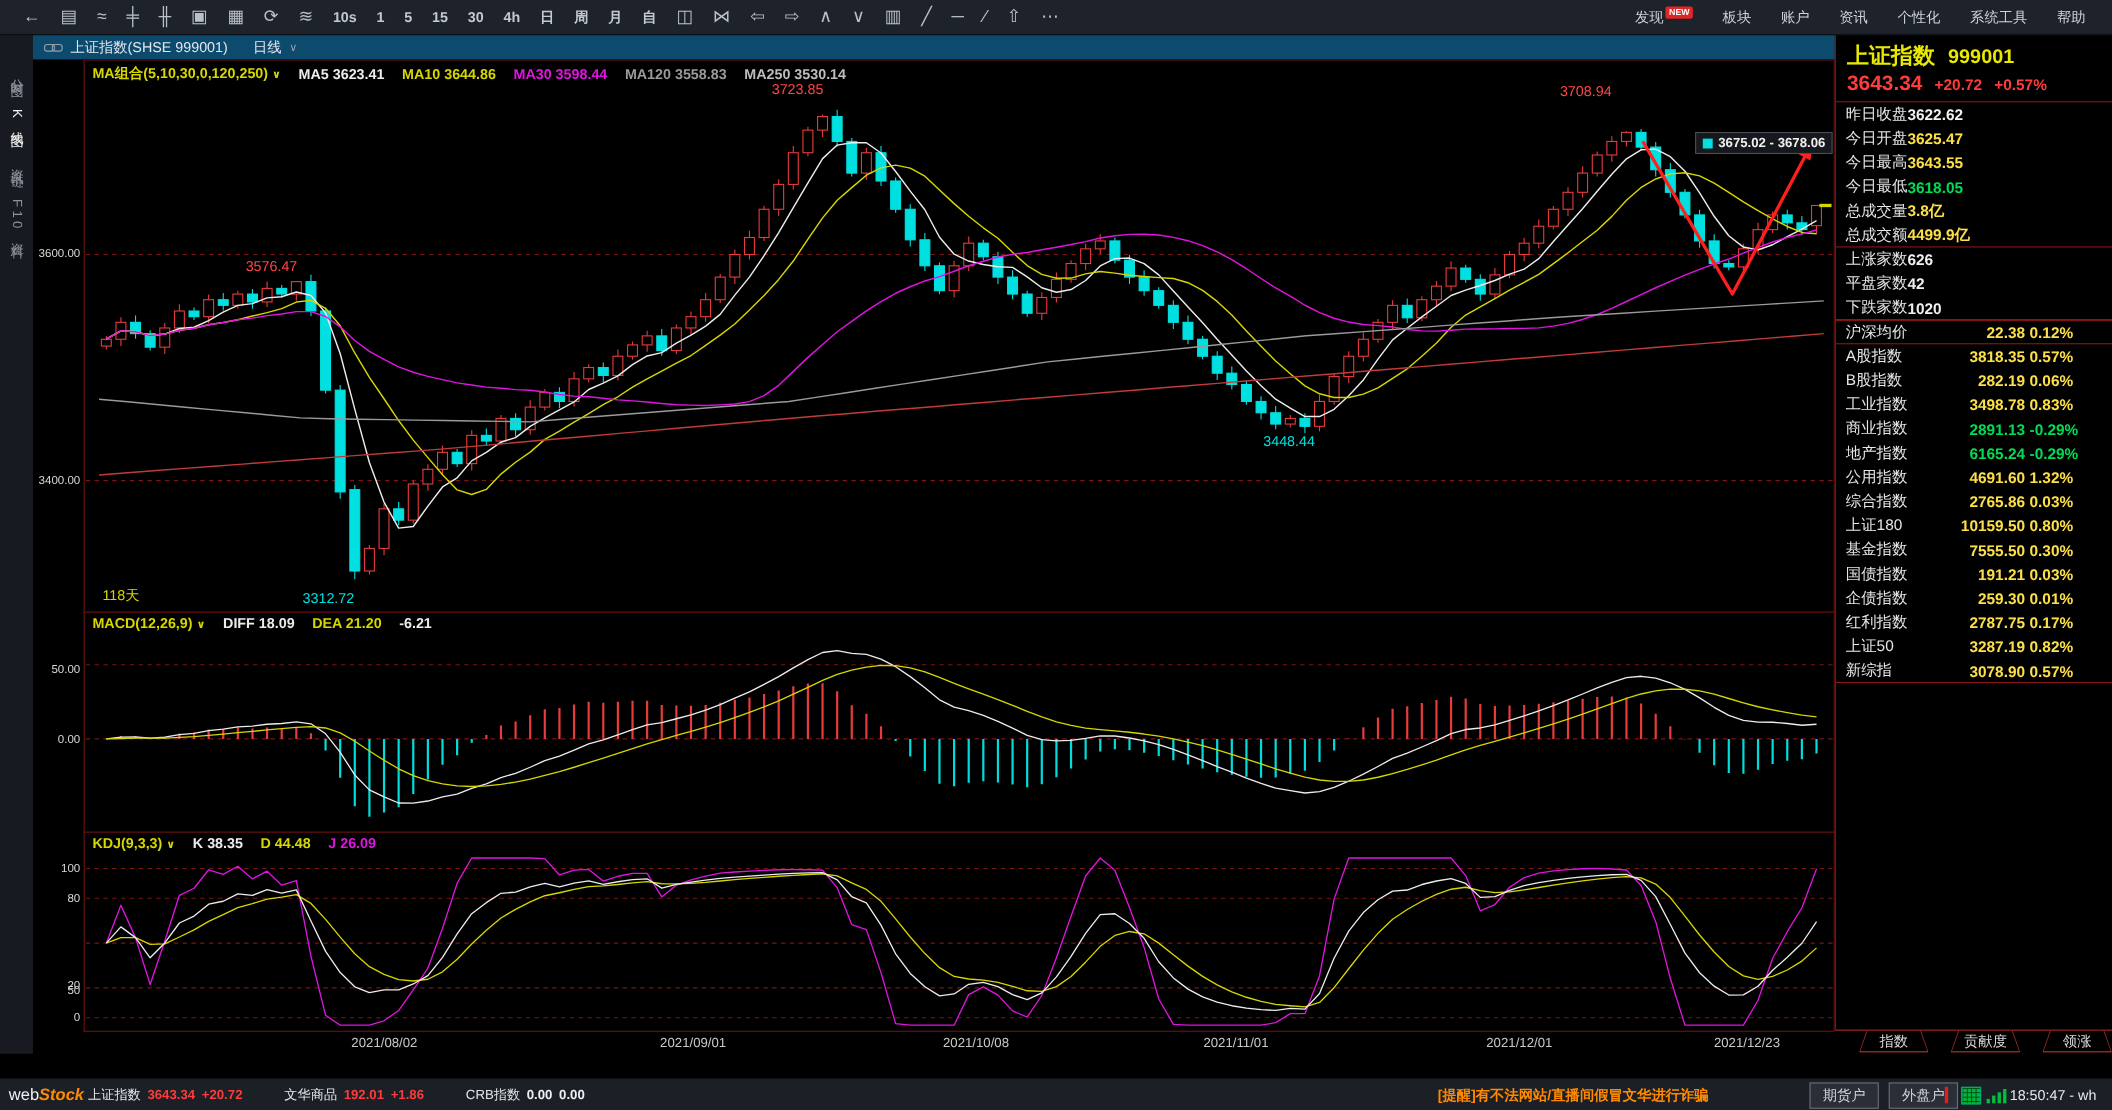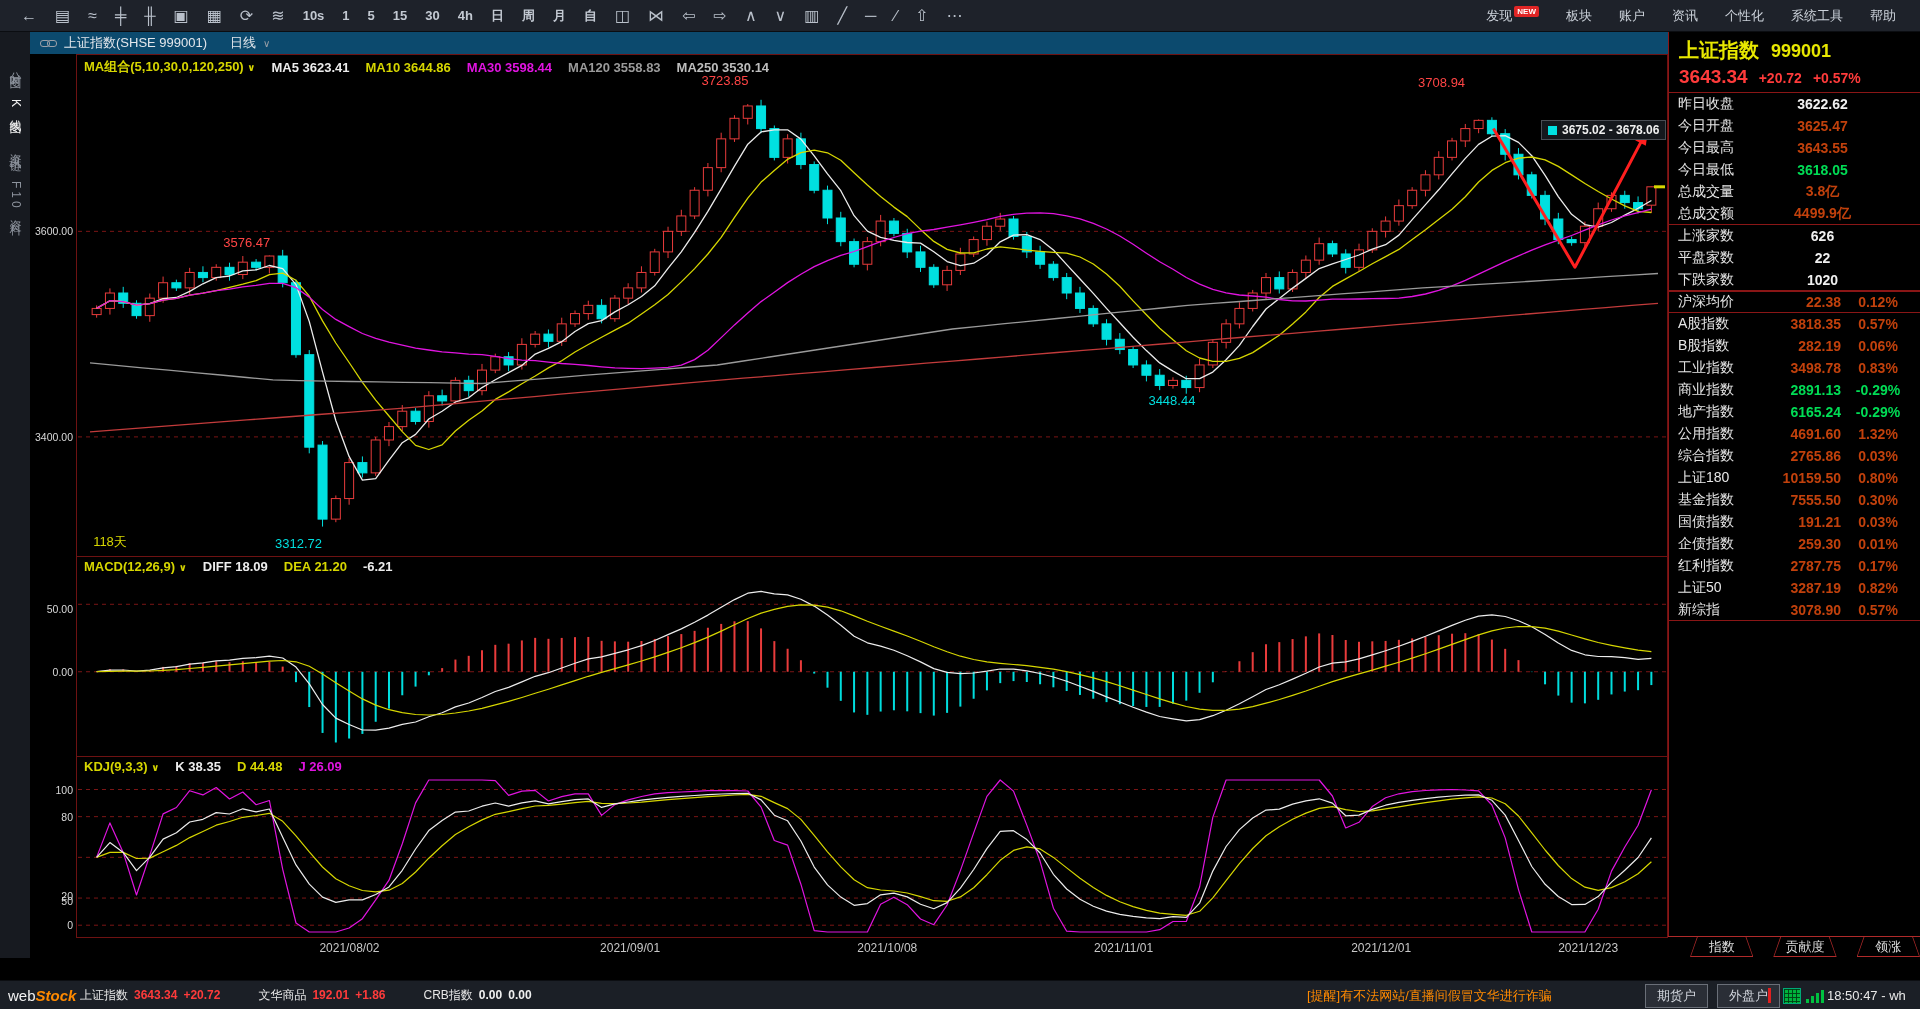--- a/index.html
+++ b/index.html
@@ -49,24 +49,24 @@
   .panel{position:absolute;left:1668px;top:32px;width:252px;height:904px;background:#000;border-left:1px solid #8a1616;box-sizing:border-box;}
   .p-title{display:flex;align-items:baseline;gap:12px;padding:5px 10px 1px;}
   .p-name{color:#e8e800;font-size:20px;font-weight:bold;}
   .p-code{color:#e8e800;font-size:18px;font-weight:bold;}
   .p-price-row{display:flex;align-items:baseline;gap:11px;padding:1px 10px 4px;border-bottom:1px solid #8a1616;}
   .p-price{color:#ff3b3b;font-size:19px;font-weight:bold;}
   .p-chg{color:#ff3b3b;font-size:14px;font-weight:bold;}
   .q-row{display:flex;align-items:center;height:22px;padding:0 9px;font-size:14px;box-sizing:border-box;}
   .q-label{color:#e6e6e6;}
   .q-mid{flex:1;text-align:right;font-weight:bold;padding-right:4px;}
-  .q-value{width:66px;text-align:center;font-weight:bold;}
+  .q-value{width:66px;text-align:left;font-weight:bold;}
   .q-value.solo{flex:1;width:auto;}
   .sep-b{border-bottom:1px solid #8a1616;} .sep-t{border-top:1px solid #8a1616;}
-  .c-red{color:#c2410c;} .c-green{color:#00dd55;} .c-white{color:#f0f0f0;}
+  .c-red{color:#fde047;} .c-green{color:#00dd55;} .c-white{color:#f0f0f0;}
 
   
   .ptabs{position:absolute;left:1668px;top:936px;width:252px;height:22px;border-top:1px solid #b02a2a;display:flex;padding-left:22px;gap:20px;box-sizing:border-box;background:#000;}
   .ptab{position:relative;width:72px;height:20px;cursor:pointer;}
   .ptab .shape{position:absolute;left:0;top:0;width:100%;height:100%;background:#b02a2a;clip-path:polygon(11% 0,89% 0,100% 100%,0 100%);}
   .ptab .inner{position:absolute;left:1px;top:0px;right:1px;bottom:1px;background:#000;clip-path:polygon(11% 0,89% 0,100% 100%,0 100%);display:flex;align-items:center;justify-content:center;color:#dcdcdc;font-size:13px;}
 
   
   .tabbar{position:absolute;left:0;top:958px;width:1920px;height:22px;background:#23272e;border-top:1px solid #14171c;}
   .mytab{position:absolute;left:25px;top:3px;color:#ff8a00;font-size:12px;padding:0 3px 2px;border-bottom:2px solid #ff8a00;cursor:pointer;}
@@ -79,21 +79,21 @@
   .hp::before{left:-2px;} .hp::after{right:-2px;}
 
   
   .statusbar{position:absolute;left:0;top:980px;width:1920px;height:29px;background:#1b1f26;border-top:1px solid #0c0e12;font-size:12px;}
   .sb{position:absolute;top:0;height:29px;display:flex;align-items:center;white-space:nowrap;}
   .logo-web{color:#f2f2f2;font-size:15px;font-weight:normal;}
   .logo-stock{color:#ff8a00;font-size:15px;font-weight:bold;font-style:italic;}
   .tk-name{color:#e6e6e6;margin-right:6px;}
   .tk-val{font-weight:bold;margin-right:6px;}
   .tk-chg{font-weight:bold;}
-  .alert{color:#ff8a00;font-size:13px;font-weight:normal;}
+  .alert{color:#ff8a00;font-size:13px;font-weight:bold;}
   .sb-btn{border:1px solid #6a6f78;background:#2a2e36;color:#cfd3da;font-size:13px;padding:2px 11px;margin-right:9px;cursor:pointer;}
   .redpipe{width:3px;height:15px;background:#e02020;display:inline-block;}
   .gridicon{width:16px;height:14px;background-color:#00b43c;background-image:linear-gradient(rgba(0,60,20,.9) 1px,transparent 1px),linear-gradient(90deg,rgba(0,60,20,.9) 1px,transparent 1px);background-size:4px 4px;border:1px solid #0a7;display:inline-block;}
   .sig{display:inline-flex;align-items:flex-end;gap:2px;height:14px;}
   .sig i{display:block;width:3px;background:#00c040;}
   .time{color:#e8e8e8;font-size:13px;}
 </style>
 </head>
 <body>
 
@@ -618,21 +618,21 @@
         <div class="q-row sep-b">
           <span class="q-label">总成交额</span>
           <span class="q-value c-red solo">4499.9亿</span>
         </div>
         <div class="q-row">
           <span class="q-label">上涨家数</span>
           <span class="q-value c-white solo">626</span>
         </div>
         <div class="q-row">
           <span class="q-label">平盘家数</span>
-          <span class="q-value c-white solo">22</span>
+          <span class="q-value c-white solo">42</span>
         </div>
         <div class="q-row sep-b">
           <span class="q-label">下跌家数</span>
           <span class="q-value c-white solo">1020</span>
         </div>
         <div class="q-row sep-b sep-t">
           <span class="q-label">沪深均价</span>
           <span class="q-mid c-red">22.38</span>
           <span class="q-value c-red">0.12%</span>
         </div>

